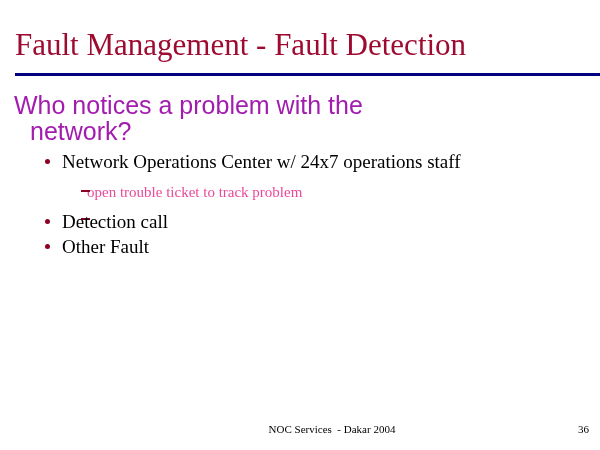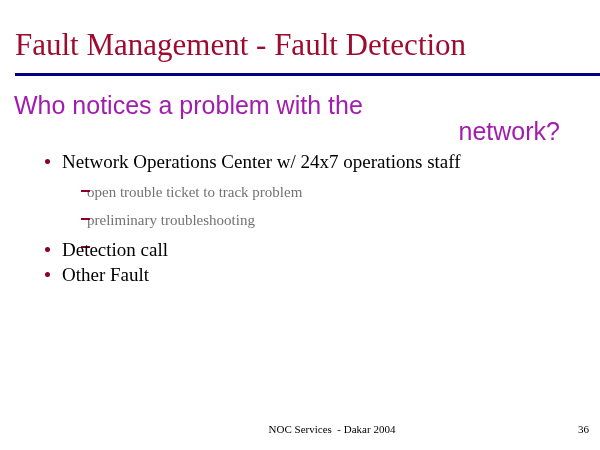--- a/index.html
+++ b/index.html
@@ -61,21 +61,20 @@
     font-family: "Liberation Sans", sans-serif;
     font-size: 25px;
     line-height: 26px;
     font-weight: 400;
     color: #a21caf;
     text-indent: 0;
   }
   .lead-heading .wrap-indent {
     display: block;
     padding-left: 16px;
-    text-align: right;
   }
 
   ul.level1 {
     list-style: none;
     margin: 6px 0 0 0;
     padding: 0;
   }
   ul.level1 > li.bullet1 {
     position: relative;
     padding-left: 62px;
@@ -101,21 +100,21 @@
     margin: 1px 0 2px 0;
     padding: 0;
   }
   ul.level2 > li.bullet2 {
     position: relative;
     padding-left: 25px;
     margin: 8px 0 2px 0;
     font-family: "Liberation Serif", serif;
     font-size: 15px;
     line-height: 20px;
-    color: #737373;
+    color: #ec4899;
     white-space: nowrap;
   }
   ul.level2 > li.bullet2 > .marker2 {
     position: absolute;
     left: 19px;
     top: 8px;
     width: 9px;
     height: 2px;
     background: #8b0023;
   }
@@ -179,21 +178,20 @@
         <span class="marker1"></span>
         <span class="bullet-text">Network Operations Center w/ 24x7 operations staff</span>
 
         <ul class="level2">
           <li class="bullet2">
             <span class="marker2"></span>
             <span class="bullet-text">open trouble ticket to track problem</span>
           </li>
           <li class="bullet2">
             <span class="marker2"></span>
-            <span class="bullet-text">preliminary troubleshooting</span>
           </li>
           <li class="bullet2">
             <span class="marker2"></span>
           </li>
         </ul>
       </li>
 
       <li class="bullet1">
         <span class="marker1"></span>
         <span class="bullet-text">Detection call</span>

